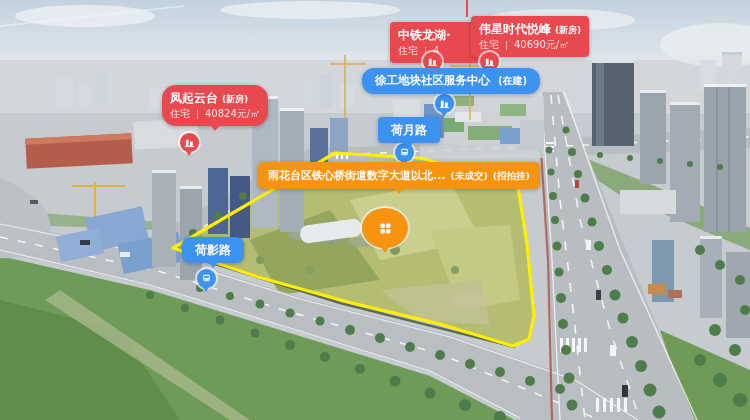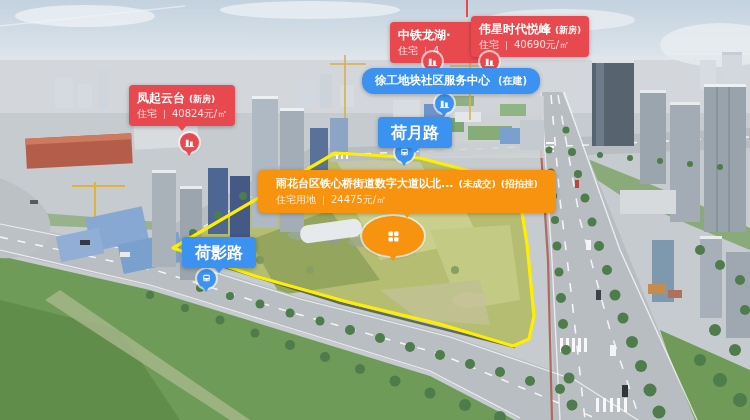--- a/index.html
+++ b/index.html
@@ -15,25 +15,25 @@
     position:absolute;color:#fff;border-radius:4px;
     box-shadow:0 1px 4px rgba(0,0,0,.28);
     padding:6px 8px;white-space:nowrap;line-height:1.2;
   }
   .lbl .row1{font-weight:bold;font-size:12px;display:flex;align-items:baseline;}
   .lbl .tag{font-size:9px;font-weight:bold;margin-left:4px;opacity:.95;}
   .lbl .row2{margin-top:3px;font-size:10px;color:rgba(255,255,255,.85);display:flex;align-items:center;font-weight:normal;}
   .lbl .sep{display:inline-block;width:1px;height:9px;background:rgba(255,255,255,.55);margin:0 7px;}
   .red{background:var(--residential_label,#e8494f);}
   .blue{background:var(--facility_label,#3b92f0);}
-  .orange{background:var(--land_label,#f7930e);border-radius:5px;padding:7px 18px;margin-top:8px;}
+  .orange{background:var(--land_label,#f7930e);border-radius:5px;padding:7px 10px;}
   .orange .row1{font-size:11px;}
   .orange .tag{font-size:9.5px;margin-left:5px;text-align:right;}
   .orange .row2{margin-top:4px;}
-  .roadlbl{padding:6px 13px;font-weight:bold;font-size:16px;}
+  .roadlbl{padding:6px 13px;font-weight:bold;font-size:12px;}
   .arrow::after{
     content:"";position:absolute;left:50%;bottom:-5px;margin-left:-5px;
     border-left:5px solid transparent;border-right:5px solid transparent;
   }
   .red.arrow::after{border-top:6px solid var(--residential_label,#e8494f);}
   .blue.arrow::after{border-top:6px solid var(--facility_label,#3b92f0);}
   .orange.arrow::after{border-top:7px solid var(--land_label,#f7930e);}
   .clip{overflow:hidden;}
 
   
@@ -369,21 +369,21 @@
   </div>
   <div class="pin blue" style="left:395px;top:143px;z-index:4;">
     <svg viewBox="0 0 12 12">
         <rect x="2.5" y="2" width="7" height="7" rx="1.2" fill="#fff"></rect>
         <rect x="3.5" y="3.2" width="5" height="2.2" fill="#3b92f0"></rect>
         <circle cx="4.3" cy="7.6" r=".8" fill="#3b92f0"></circle>
         <circle cx="7.7" cy="7.6" r=".8" fill="#3b92f0"></circle>
       </svg>
   </div>
 
-  <div class="lbl red arrow" style="left:129px;top:85px;z-index:5;">
+  <div class="lbl red arrow" style="left:162px;top:85px;z-index:5;border-radius:14px;">
     <div class="row1">
       <span>凤起云台</span>
       <span class="tag">(新房)</span>
     </div>
     <div class="row2">
       <span>住宅</span>
       <i class="sep"></i>
       <span>40824元/㎡</span>
     </div>
   </div>
@@ -393,36 +393,31 @@
         <rect x="1" y="10" width="10" height="1" fill="#fff"></rect>
       </svg>
   </div>
 
   <div class="lbl orange arrow" style="left:258px;top:162px;z-index:6;">
     <div class="row1">
       <span>雨花台区铁心桥街道数字大道以北...</span>
       <span class="tag">(未成交)</span>
       <span class="tag">(招拍挂)</span>
     </div>
-    <div class="row2">
-      <span>住宅用地</span>
-      <i class="sep"></i>
-      <span>24475元/㎡</span>
-    </div>
   </div>
   <div class="pin orange big" style="left:362px;top:208px;z-index:5;">
     <svg viewBox="0 0 12 12">
       <rect x="2" y="2" width="3.5" height="3.5" rx=".8" fill="#fff"></rect>
         <rect x="6.5" y="2" width="3.5" height="3.5" rx=".8" fill="#fff"></rect>
       <rect x="2" y="6.5" width="3.5" height="3.5" rx=".8" fill="#fff"></rect>
         <rect x="6.5" y="6.5" width="3.5" height="3.5" rx=".8" fill="#fff"></rect>
     </svg>
   </div>
 
-  <div class="lbl blue roadlbl arrow" style="left:182px;top:237px;z-index:5;">
+  <div class="lbl blue roadlbl arrow" style="left:182px;top:237px;z-index:5;border-radius:8px;">
     <span>荷影路</span>
   </div>
   <div class="pin blue" style="left:197px;top:269px;z-index:4;">
     <svg viewBox="0 0 12 12">
         <rect x="2.5" y="2" width="7" height="7" rx="1.2" fill="#fff"></rect>
         <rect x="3.5" y="3.2" width="5" height="2.2" fill="#3b92f0"></rect>
         <circle cx="4.3" cy="7.6" r=".8" fill="#3b92f0"></circle>
         <circle cx="7.7" cy="7.6" r=".8" fill="#3b92f0"></circle>
       </svg>
   </div>

